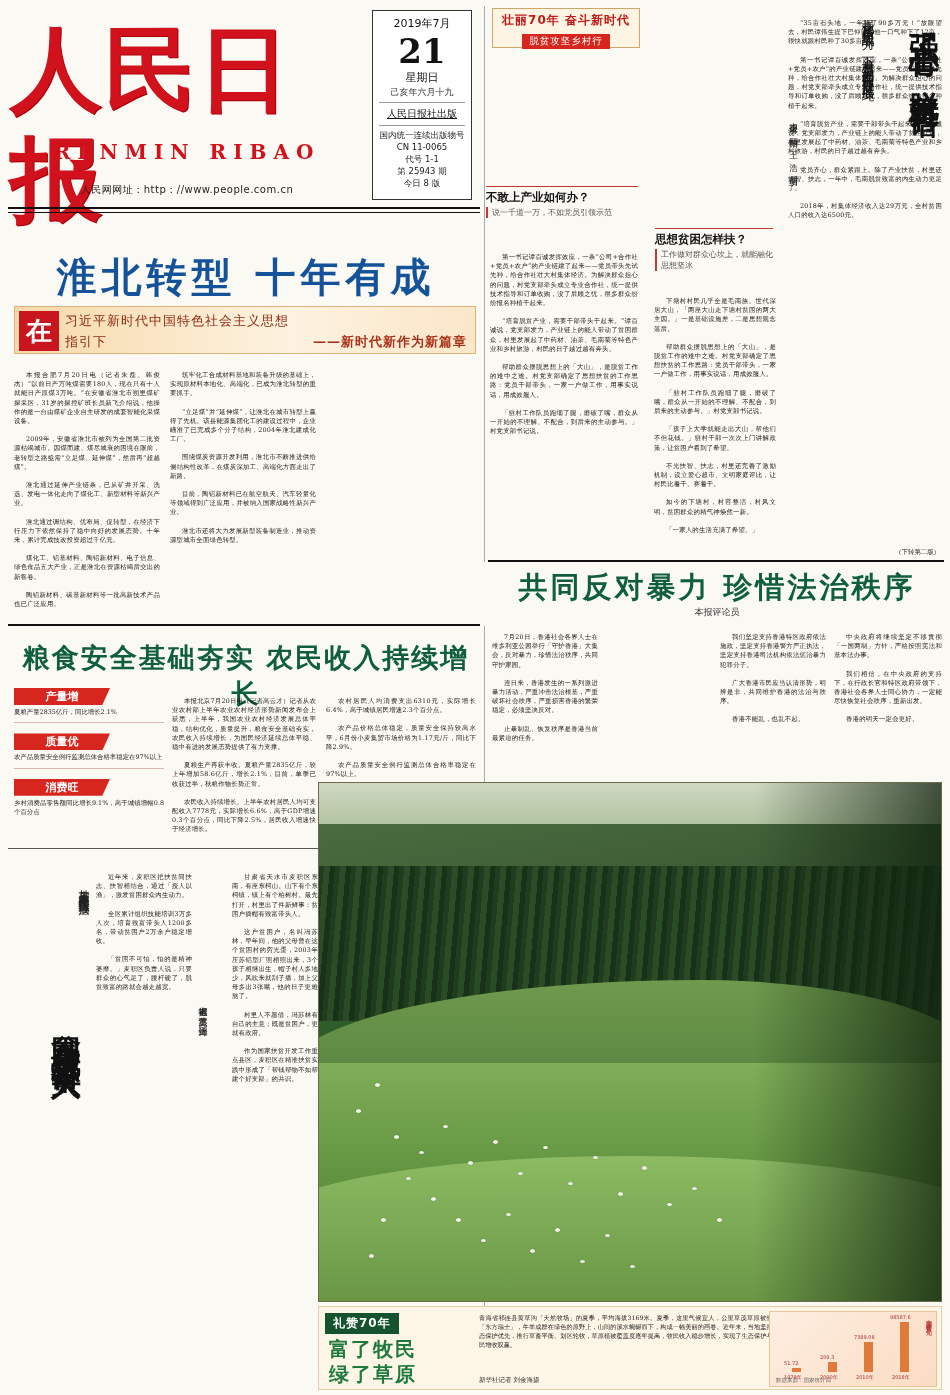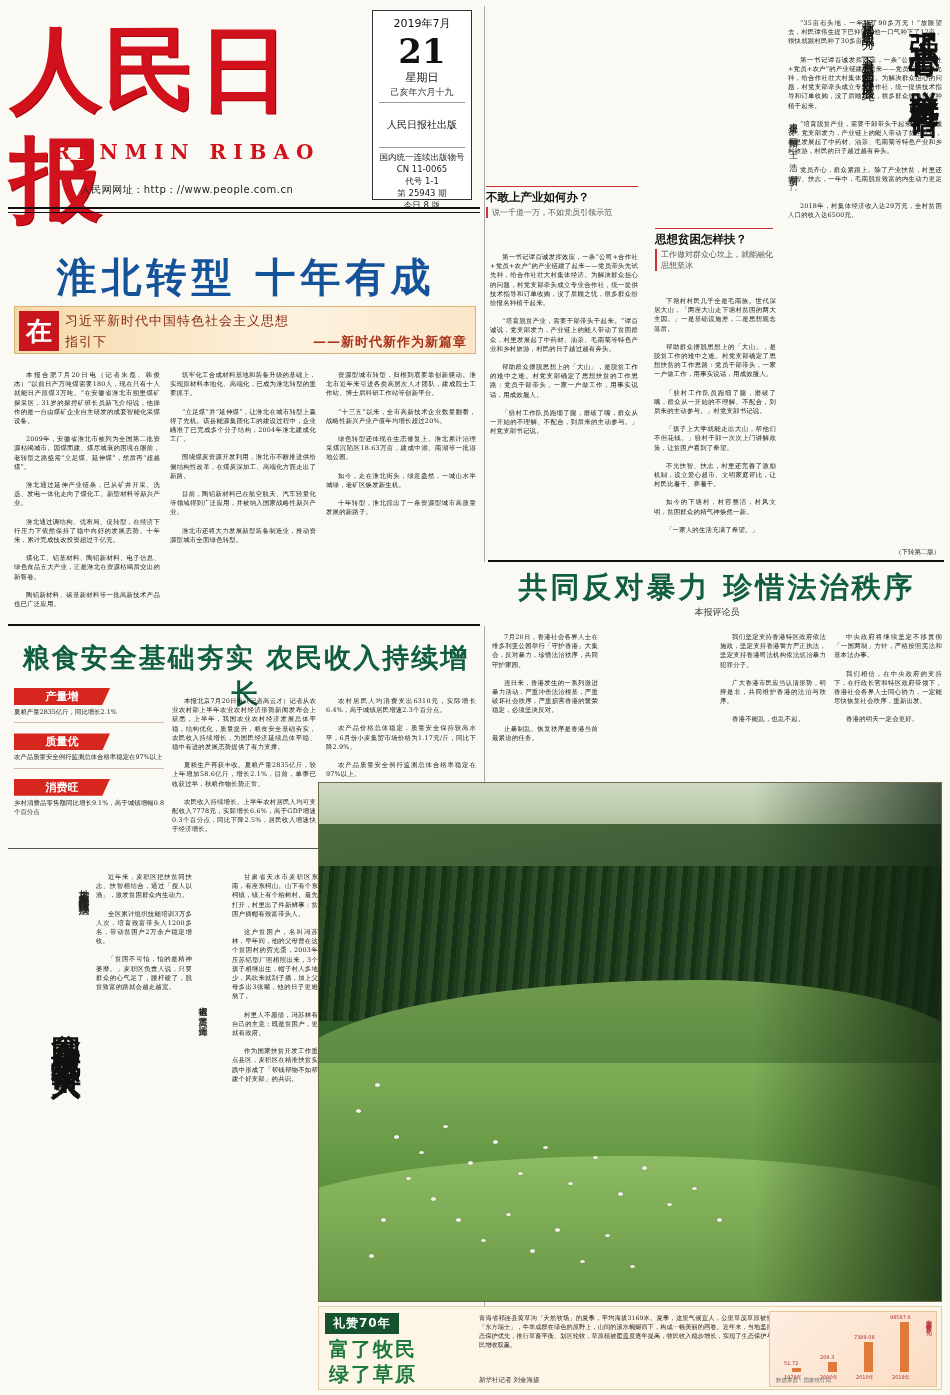--- a/index.html
+++ b/index.html
@@ -35,21 +35,21 @@
   .datebox{
     position:absolute;left:372px;top:10px;width:100px;height:190px;
     border:1px solid #333;background:#fff;text-align:center;
     font-size:10px;line-height:14px;color:#111;padding-top:4px;box-sizing:border-box;
   }
   .datebox .ym{font-size:11px;margin-top:2px;}
   .datebox .dd{font-size:34px;font-weight:bold;line-height:36px;margin:2px 0;font-family:"DejaVu Serif",serif;}
   .datebox .wk{font-size:11px;}
   .datebox .lunar{font-size:9px;color:#333;margin-bottom:3px;}
   .datebox hr{border:0;border-top:1px solid #999;margin:3px 6px;}
-  .datebox .pub{font-size:10px;margin:15px 0;}
+  .datebox .pub{font-size:10px;margin:4px 0;text-decoration:underline;}
   .datebox .small{font-size:8.5px;line-height:12px;color:#222;}
 
   
   .hline{position:absolute;background:#111;}
   .vline{position:absolute;background:#aaa;width:1px;}
 
   
   .c1-sub{
     position:absolute;left:16px;top:222px;width:460px;text-align:center;
     font-size:19px;letter-spacing:6px;color:#111;font-family:"DejaVu Serif",serif;
@@ -260,27 +260,20 @@
     <p>煤化工、铝基材料、陶铝新材料、电子信息、绿色食品五大产业，正是淮北在资源枯竭后交出的新答卷。</p>
     <p>陶铝新材料、碳基新材料等一批高新技术产品也已广泛应用。</p>
   </div>
   <div class="colwrap txt" style="left:170px;top:362px;width:146px;height:254px;">
     <p>筑牢化工合成材料基地和装备升级的基础上，实现原材料本地化、高端化，已成为淮北转型的重要抓手。</p>
     <p>“立足煤”并“延伸煤”，让淮北在城市转型上赢得了先机。该县能源集团化工的建设过程中，企业瞄准了已完成多个分子结构，2004年淮北建成化工厂。</p>
     <p>围绕煤炭资源开发利用，淮北市不断推进供给侧结构性改革，在煤炭深加工、高端化方面走出了新路。</p>
     <p>目前，陶铝新材料已在航空航天、汽车轻量化等领域得到广泛应用，并被纳入国家战略性新兴产业。</p>
     <p>淮北市还将大力发展新型装备制造业，推动资源型城市全面绿色转型。</p>
   </div>
-  <div class="colwrap txt" style="left:326px;top:362px;width:150px;height:254px;">
-    <p>资源型城市转型，归根到底要靠创新驱动。淮北市近年来引进各类高层次人才团队，建成院士工作站、博士后科研工作站等创新平台。</p>
-    <p>“十三五”以来，全市高新技术企业数量翻番，战略性新兴产业产值年均增长超过20%。</p>
-    <p>绿色转型还体现在生态修复上。淮北累计治理采煤沉陷区18.63万亩，建成中湖、南湖等一批湿地公园。</p>
-    <p>如今，走在淮北街头，绿意盎然，一城山水半城绿，老矿区焕发新生机。</p>
-    <p>十年转型，淮北蹚出了一条资源型城市高质量发展的新路子。</p>
-  </div>
 
   <div class="hline" style="left:8px;top:624px;width:472px;height:2px;"></div>
 
   <div class="c2-main">粮食安全基础夯实 农民收入持续增长</div>
 
   <div class="factbox">
     <div class="factitem">
       <span class="badge">产量增</span>
       <div class="ft">夏粮产量2835亿斤，同比增长2.1%</div>
       <div class="factsep"></div>
@@ -320,20 +313,24 @@
   </div>
   <div class="colwrap txt" style="left:232px;top:864px;width:86px;height:516px;">
     <p>甘肃省天水市麦积区东南，有座东柯山。山下有个东柯镇，镇上有个柏树村。最先打开，村里出了件新鲜事：贫困户摘帽有致富带头人。</p>
     <p>这户贫困户，名叫冯苏林，早年间，他的父母曾在这个贫困村的穷光蛋，2003年压苏铝型厂照相照出来，3个孩子相继出生，帽子村人多地少，风吹来就刮子播，加上父母多出3张嘴，他的日子更难熬了。</p>
     <p>村里人不愿借，冯苏林有自己的主意；既是贫困户，更就有政府。</p>
     <p>作为国家扶贫开发工作重点县区，麦积区在精准扶贫实践中形成了「帮钱帮物不如帮建个好支部」的共识。</p>
   </div>
   <div class="colwrap txt" style="left:228px;top:864px;width:0;height:0;"></div>
   <div class="colwrap txt" style="left:324px;top:864px;width:0px;height:0px;"></div>
 
+  <div class="zl-banner">
+    <div class="zl-1">壮丽70年 奋斗新时代</div>
+    <div class="zl-2">脱贫攻坚乡村行</div>
+  </div>
 
   <div class="vhead-main">强了主心骨 脱贫更有谱</div>
   <div class="vhead-sub">强化基层党组织战斗力 下塘村党员干部和贫困群众拧成一股绳</div>
   <div class="vhead-byline">本报记者 顾仲阳 王 浩 屈信明</div>
 
   <div class="qbox">
     <div class="qt">不敢上产业如何办？</div>
     <div class="qs">说一千道一万，不如党员引领示范</div>
   </div>
   <div class="qbox2">

